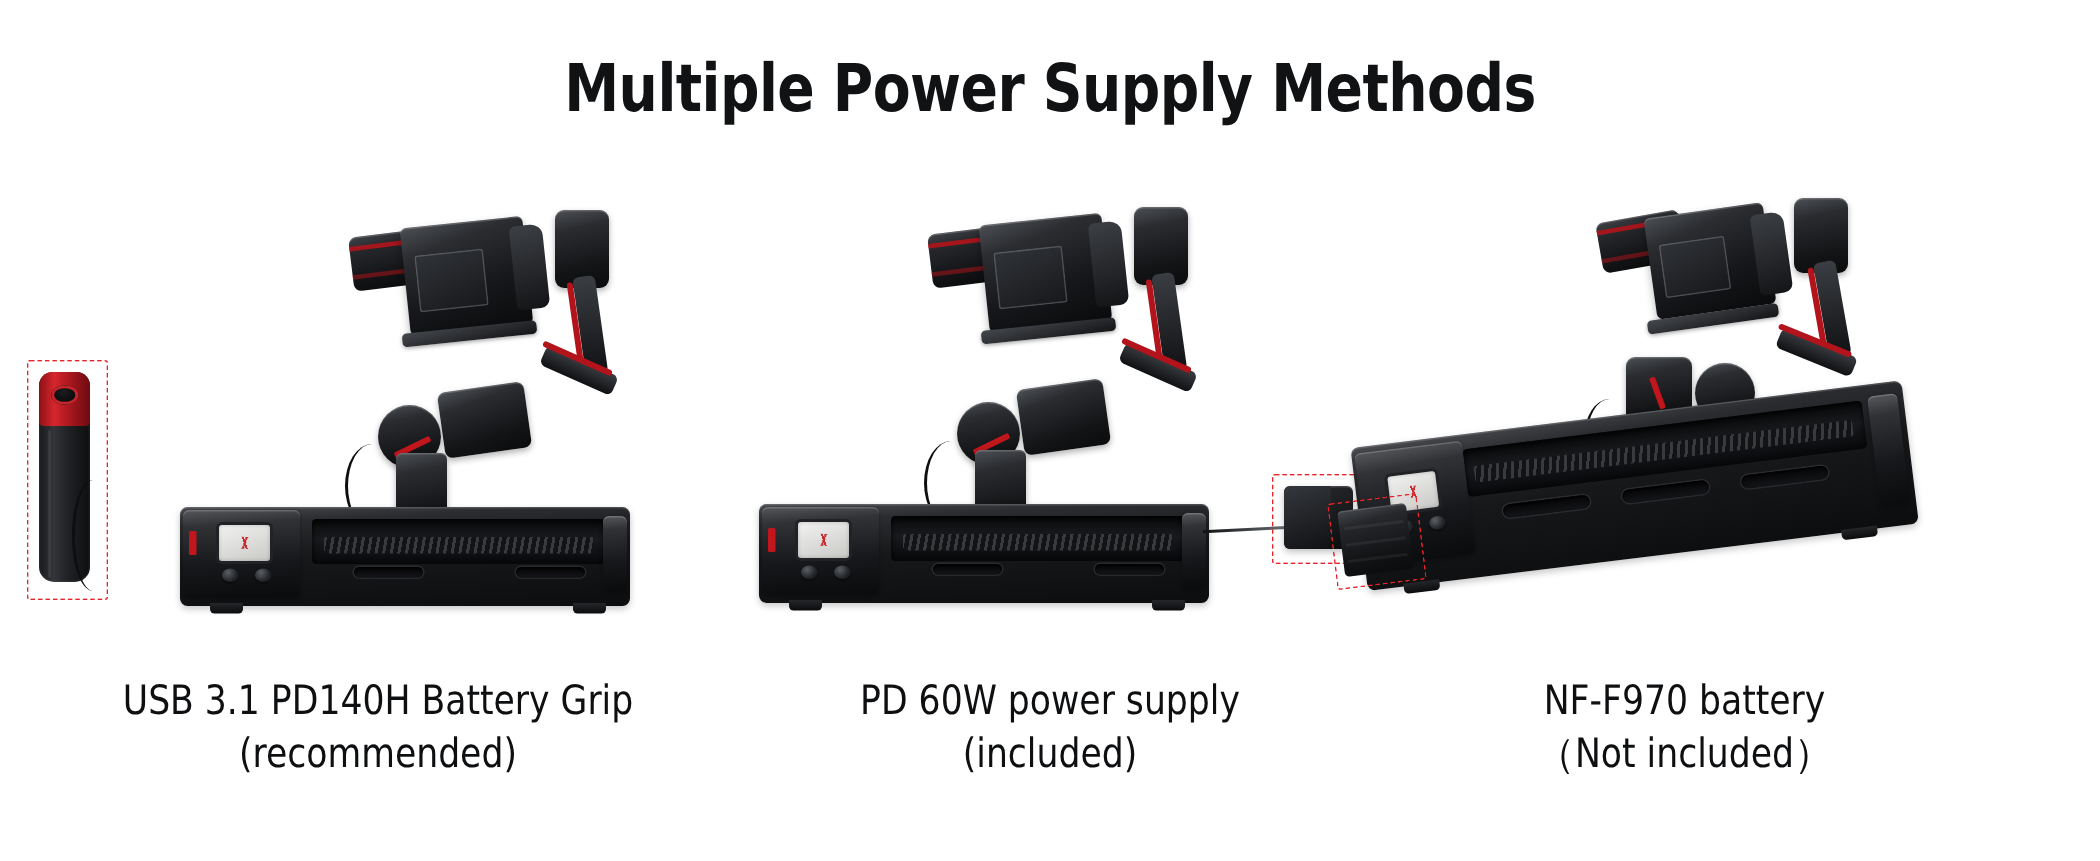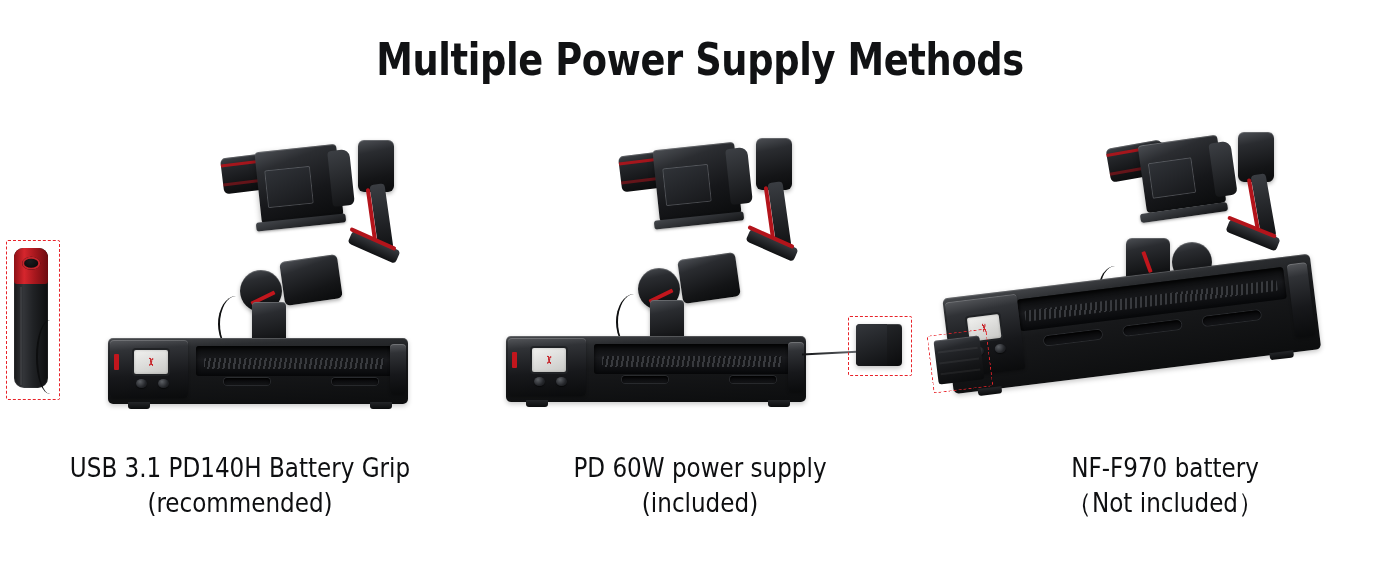--- a/index.html
+++ b/index.html
@@ -15,23 +15,23 @@
     position:absolute;left:0;top:32px;width:1400px;text-align:center;
     font-size:44px;font-weight:bold;color:#111214;
     letter-spacing:-0.4px;line-height:56px;
     font-family:"DejaVu Sans Condensed","Liberation Sans",sans-serif;
     transform:scaleX(0.93);transform-origin:50% 50%;
   }
 
   
   .cols{position:absolute;left:0;top:120px;width:1400px;height:454px;}
   .col{position:absolute;top:0;height:454px;}
-  .col.c1{left:0;width:480px;}
+  .col.c1{left:12px;width:480px;}
   .col.c2{left:470px;width:460px;}
-  .col.c3{left:930px;width:470px;}
+  .col.c3{left:888px;width:470px;}
 
   .stage{position:absolute;left:0;top:0;width:100%;height:310px;}
 
   .caption{
     position:absolute;left:0;top:330px;width:100%;text-align:center;
     font-size:27px;line-height:35px;color:#0e0f11;
     font-family:"DejaVu Sans Condensed","Liberation Sans",sans-serif;
     transform:scaleX(0.95);transform-origin:50% 0;
   }
   .caption .l2{display:block;}

